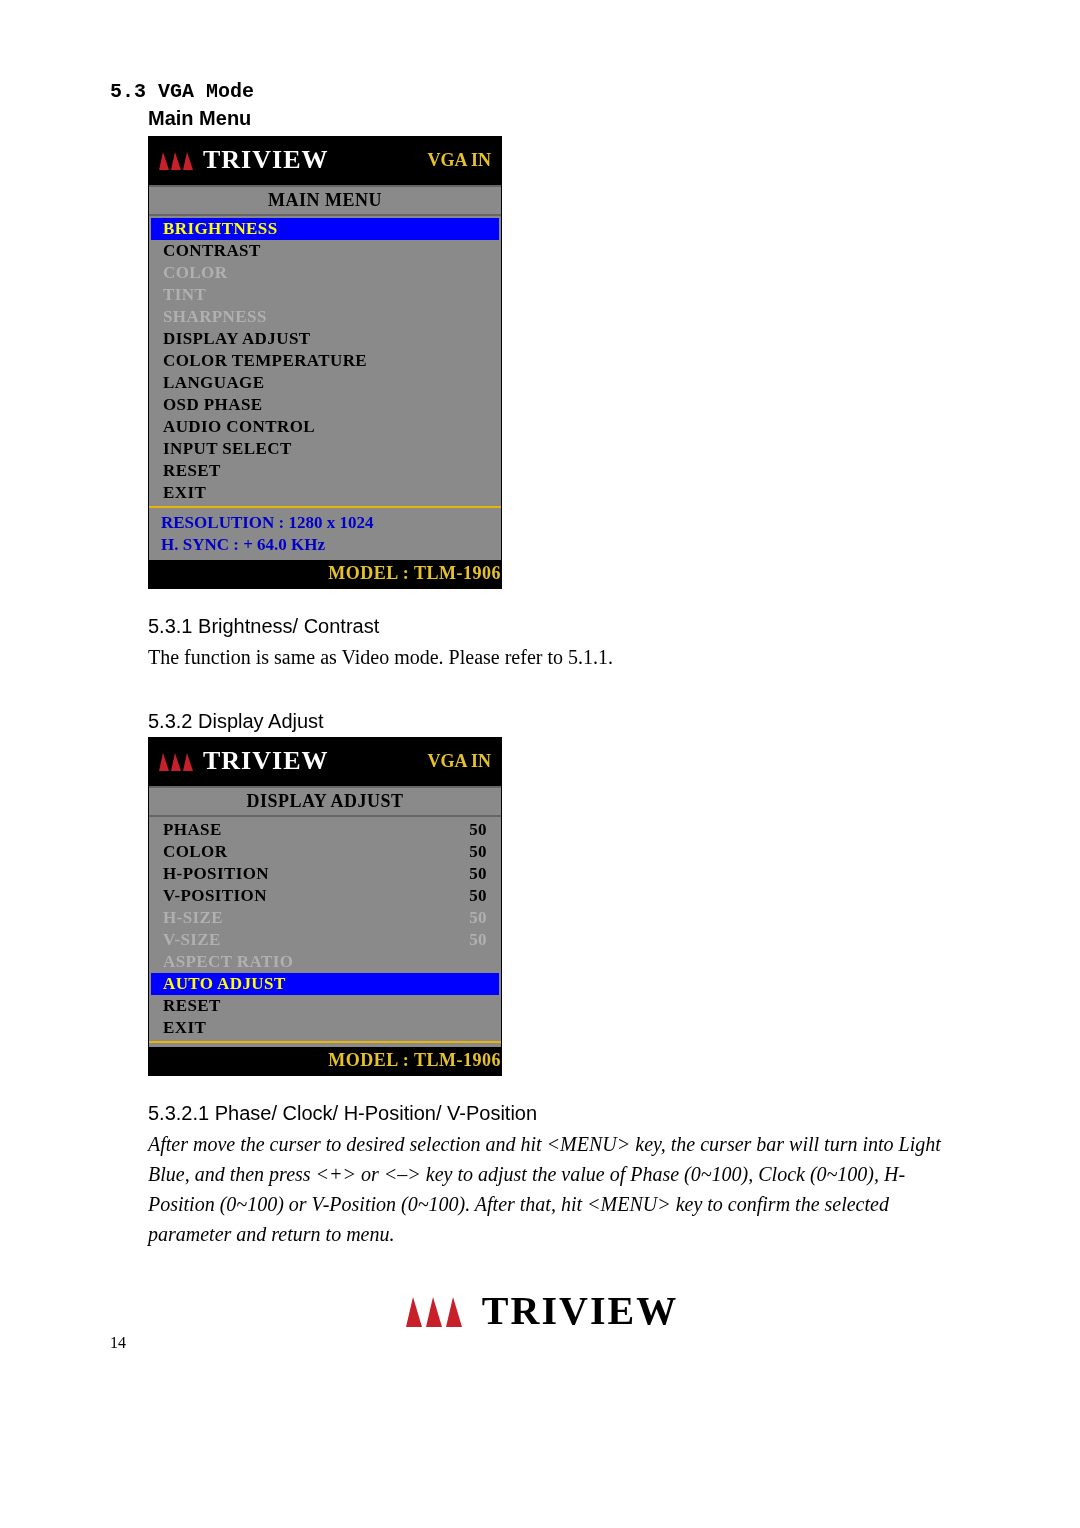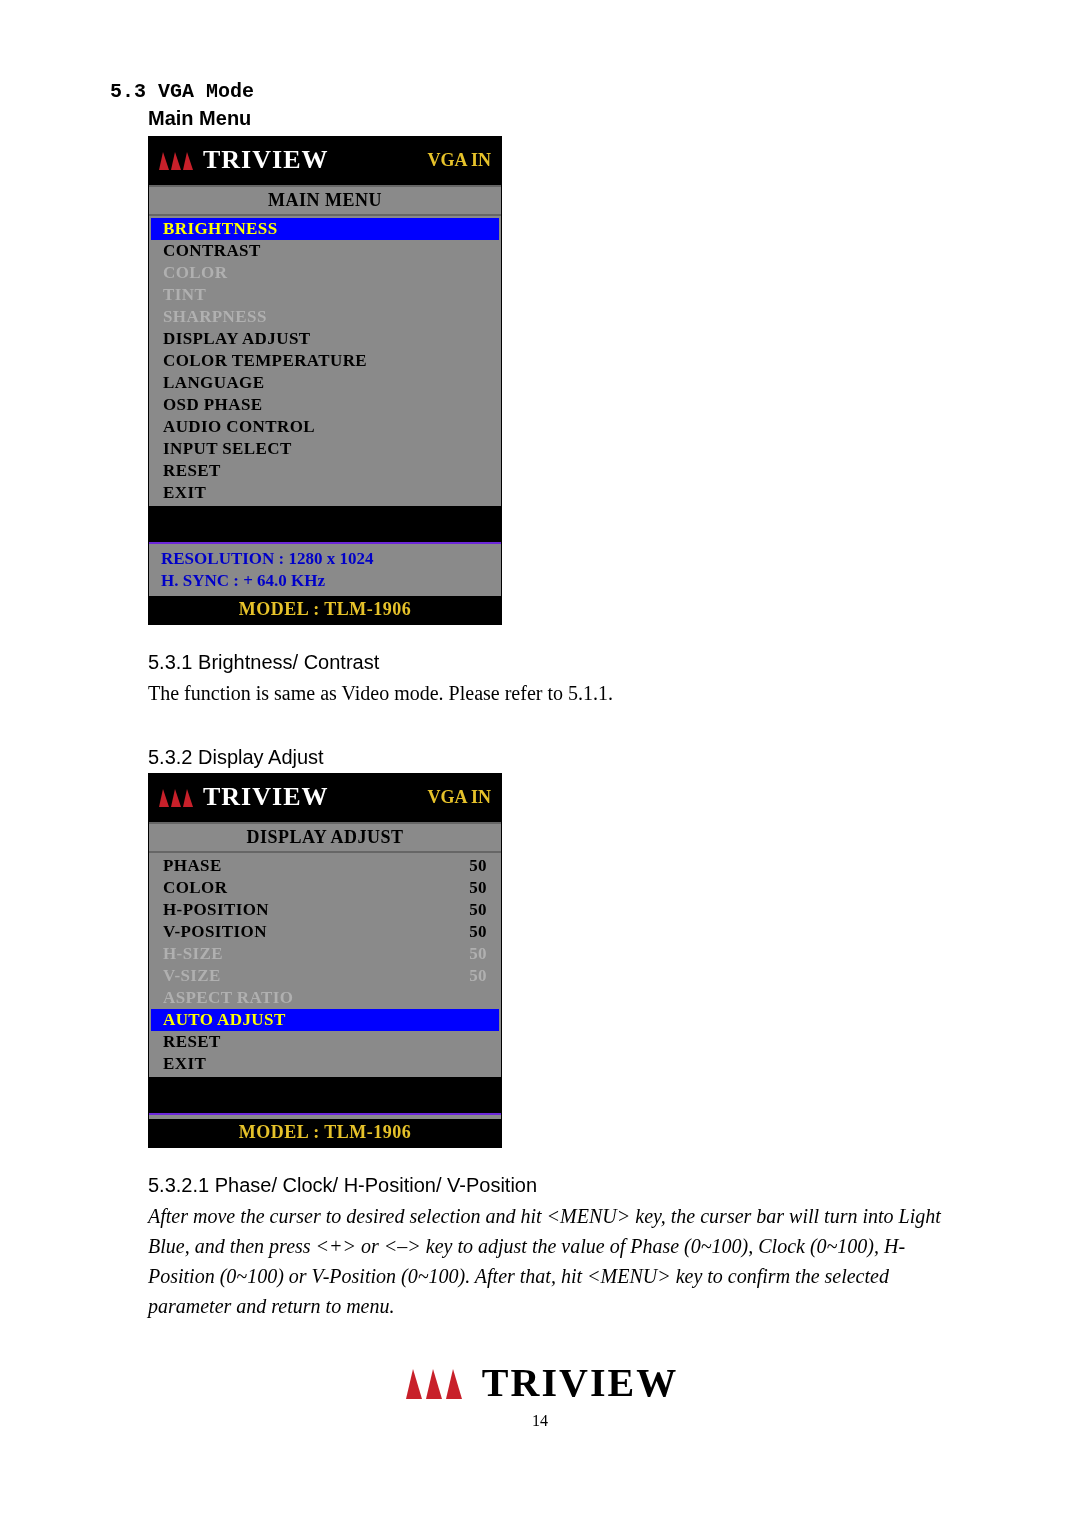--- a/index.html
+++ b/index.html
@@ -80,36 +80,35 @@
   .osd-item.sel {
     background: #0000ff;
     color: #ffff00;
   }
   .osd-item.dis {
     color: #b0b0b0;
   }
   .osd-item .val { text-align: left; }
   .osd-info {
     background: #8a8a8a;
-    border-top: 2px solid #6d28d9;
+    border-top: 2px solid #eab308;
     padding: 4px 12px;
-    margin-top: 36px;
   }
   .osd-info .info-line {
     color: #0000c8;
     font-weight: bold;
     font-size: 17px;
     padding: 1px 0;
   }
   .osd-footer {
     background: #000;
     color: #e6c22a;
     font-weight: bold;
     font-size: 18px;
-    text-align: center;
+    text-align: right;
     padding: 3px 0 4px 0;
     letter-spacing: 0.5px;
   }
   .sec-heading {
     font-family: Arial, sans-serif;
     font-weight: normal;
     font-size: 20px;
     margin: 26px 0 4px 38px;
   }
   .bodytext {
@@ -124,23 +123,21 @@
     justify-content: center;
     gap: 10px;
     margin-top: 38px;
   }
   .page-logo .brand-text {
     font-weight: bold;
     font-size: 40px;
     letter-spacing: 2px;
   }
   .page-num {
-    text-align: center;
     font-size: 16px;
-    margin-top: 6px;
   }
 </style>
 </head>
 <body>
 
 <div class="heading">5.3 VGA Mode</div>
 <div class="subheading">Main Menu</div>
 
 <div class="osd">
   <div class="osd-header">

